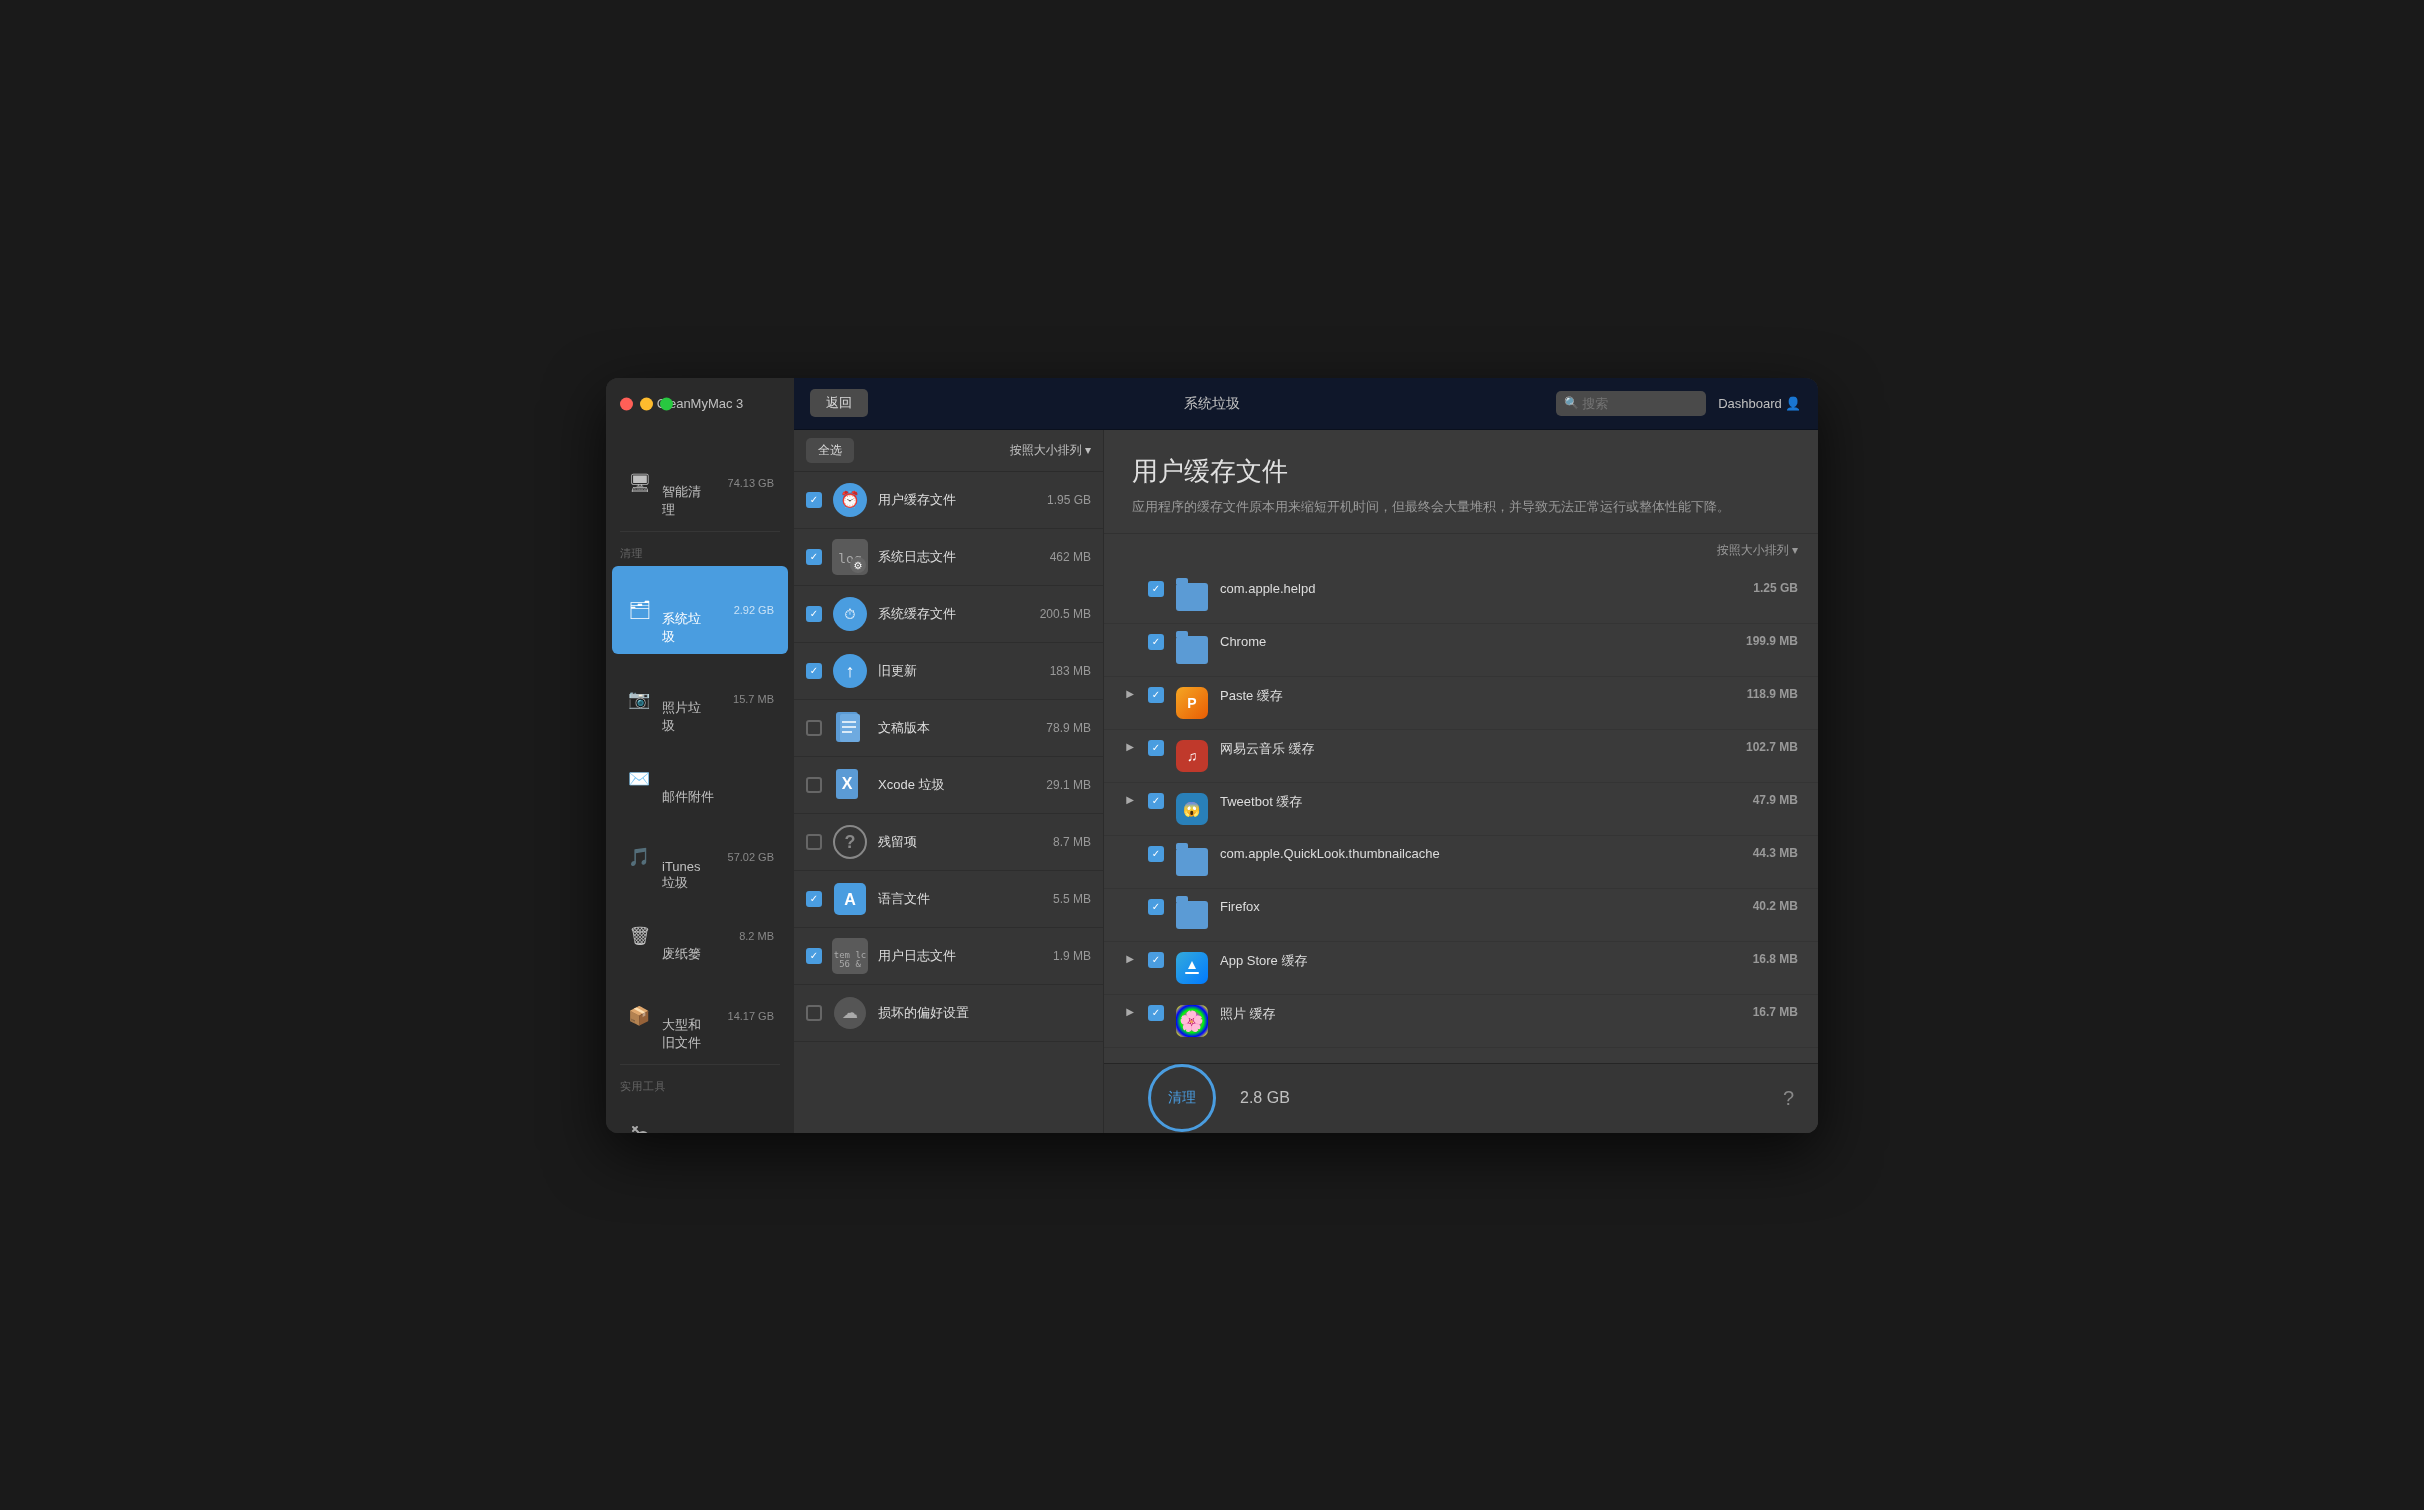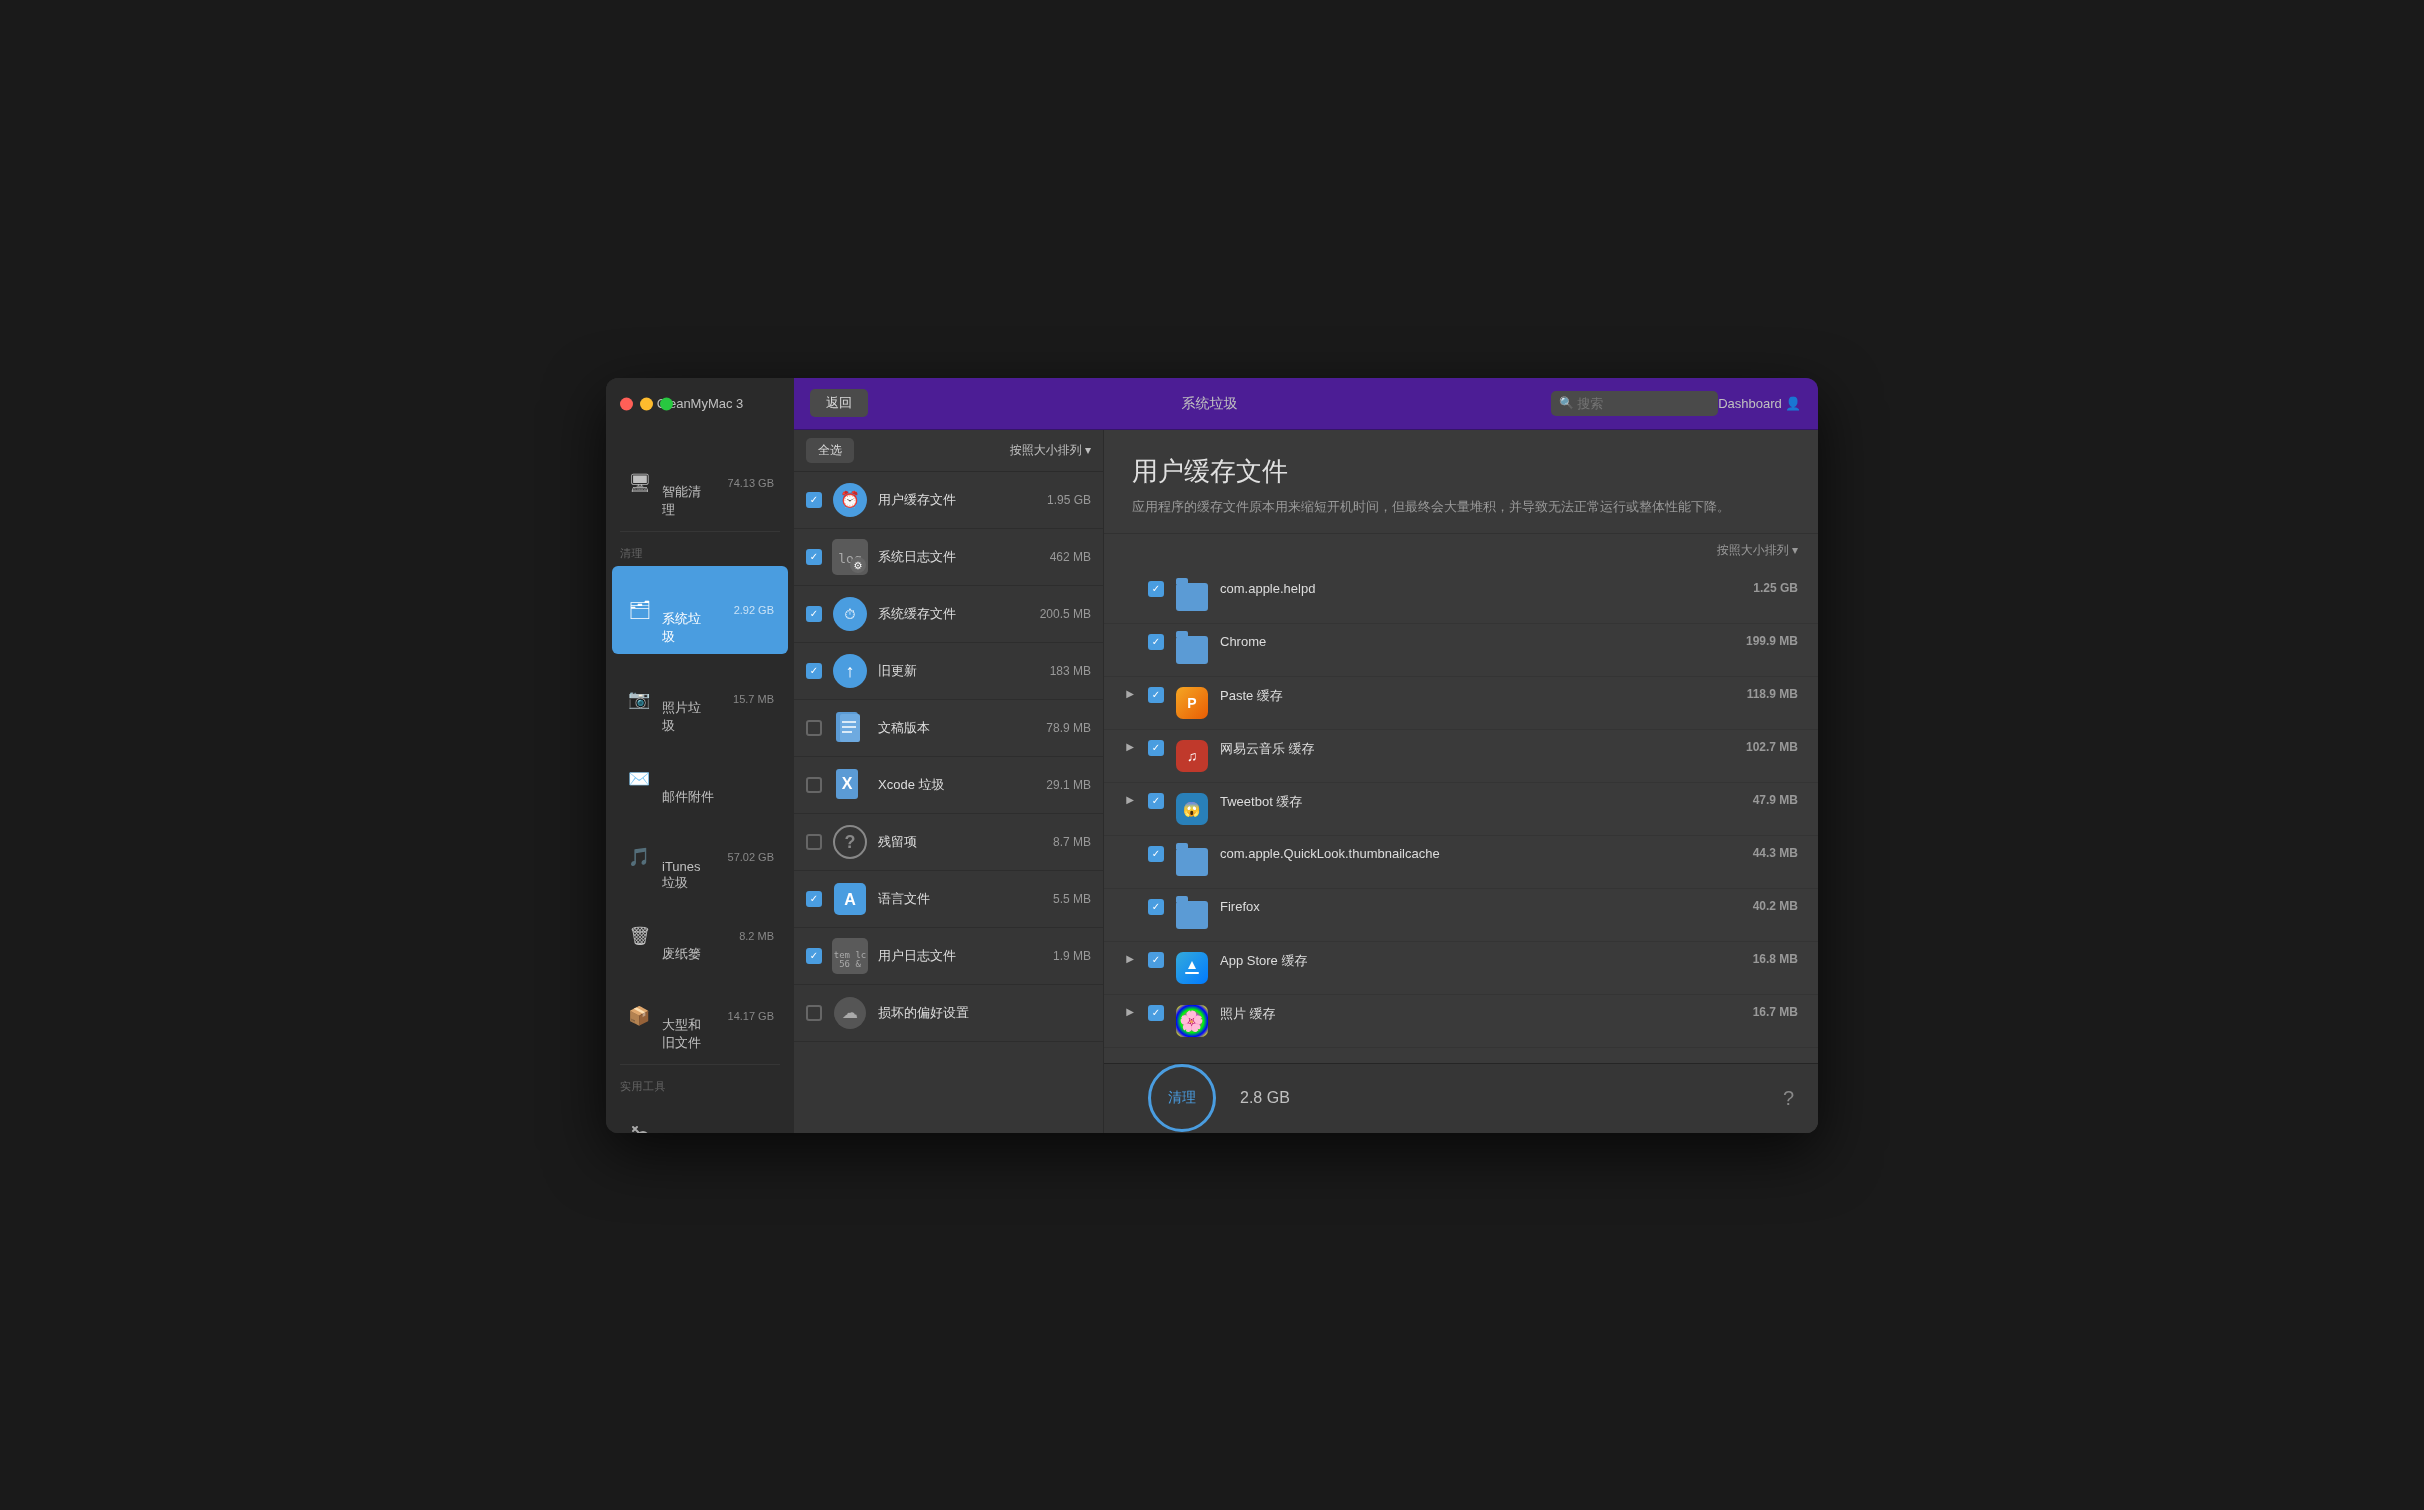--- a/index.html
+++ b/index.html
@@ -111,25 +111,26 @@
     }
     
     .main-content {
       flex: 1;
       display: flex;
       flex-direction: column;
     }
     
     .header {
       height: 52px;
-      background: #4c1d95;
+      background: #0f172a;
       display: flex;
       align-items: center;
       padding: 0 16px;
       border-bottom: 1px solid rgba(0,0,0,0.3);
+      gap: 12px;
     }
     .btn-back {
       background: #4a4a4a;
       color: #ddd;
       border: none;
       border-radius: 5px;
       padding: 5px 16px;
       font-size: 13px;
       cursor: pointer;
     }
@@ -151,21 +152,21 @@
       font-size: 12px;
       pointer-events: none;
     }
     .search-input {
       background: #4a4a4a;
       border: none;
       border-radius: 5px;
       padding: 5px 10px 5px 26px;
       color: #c0c0c0;
       font-size: 13px;
-      width: 167px;
+      width: 150px;
       outline: none;
     }
     .dashboard-btn {
       color: #c0c0c0;
       font-size: 13px;
       cursor: pointer;
       display: flex;
       align-items: center;
       gap: 4px;
     }

